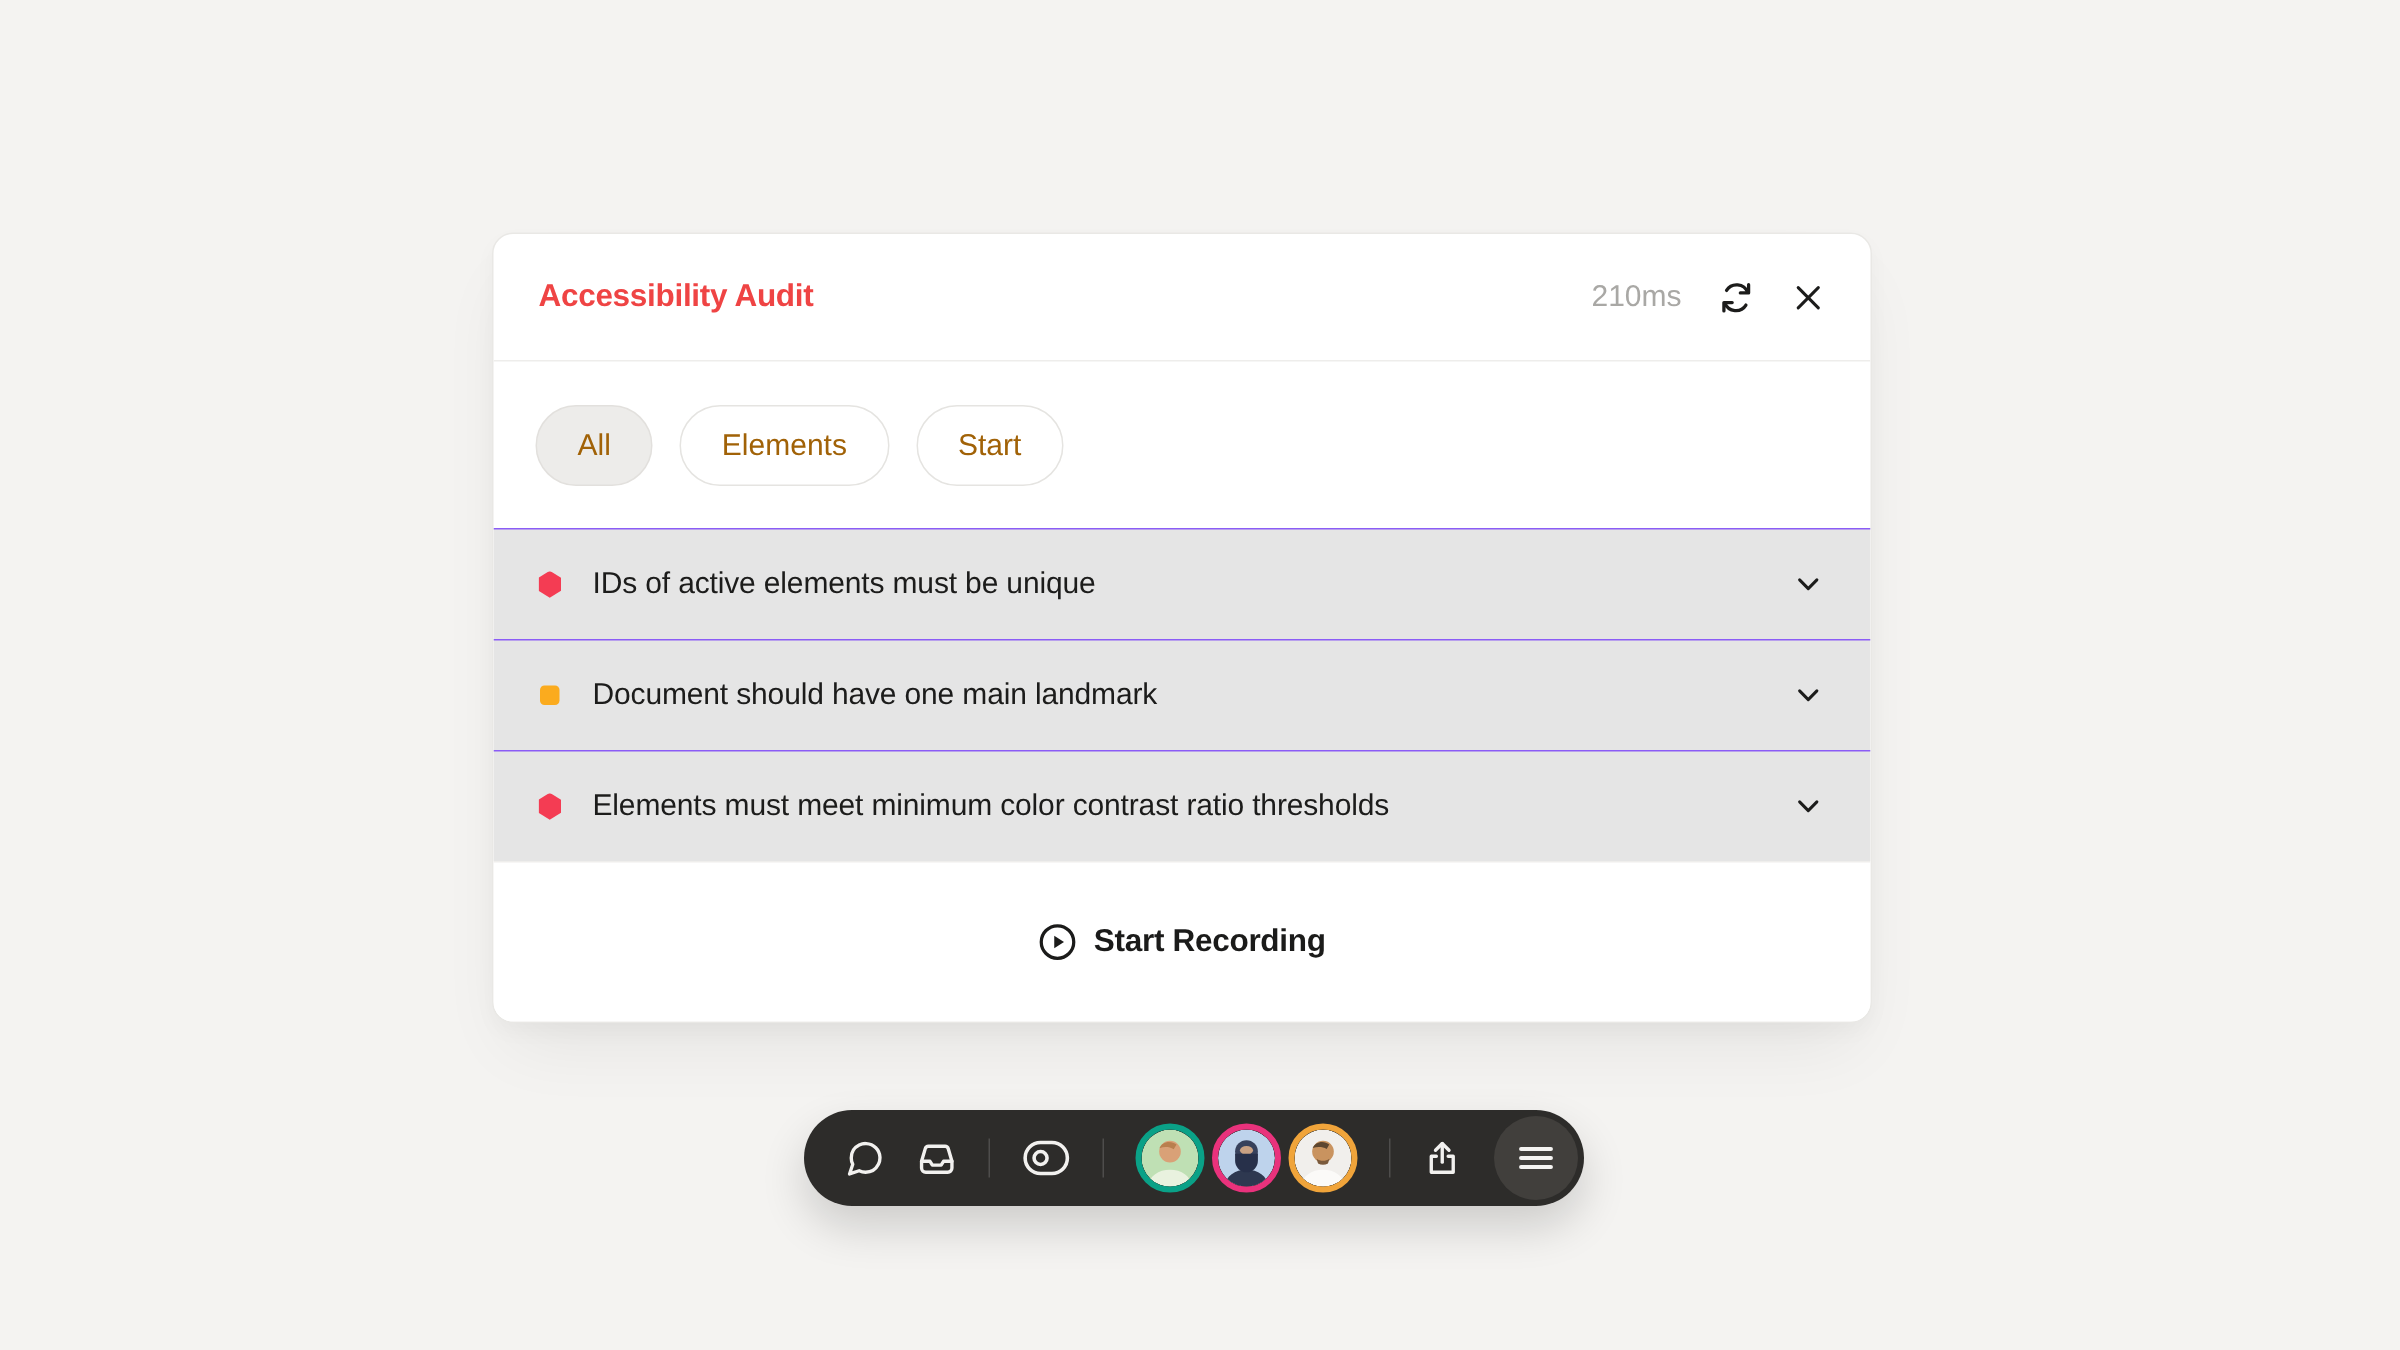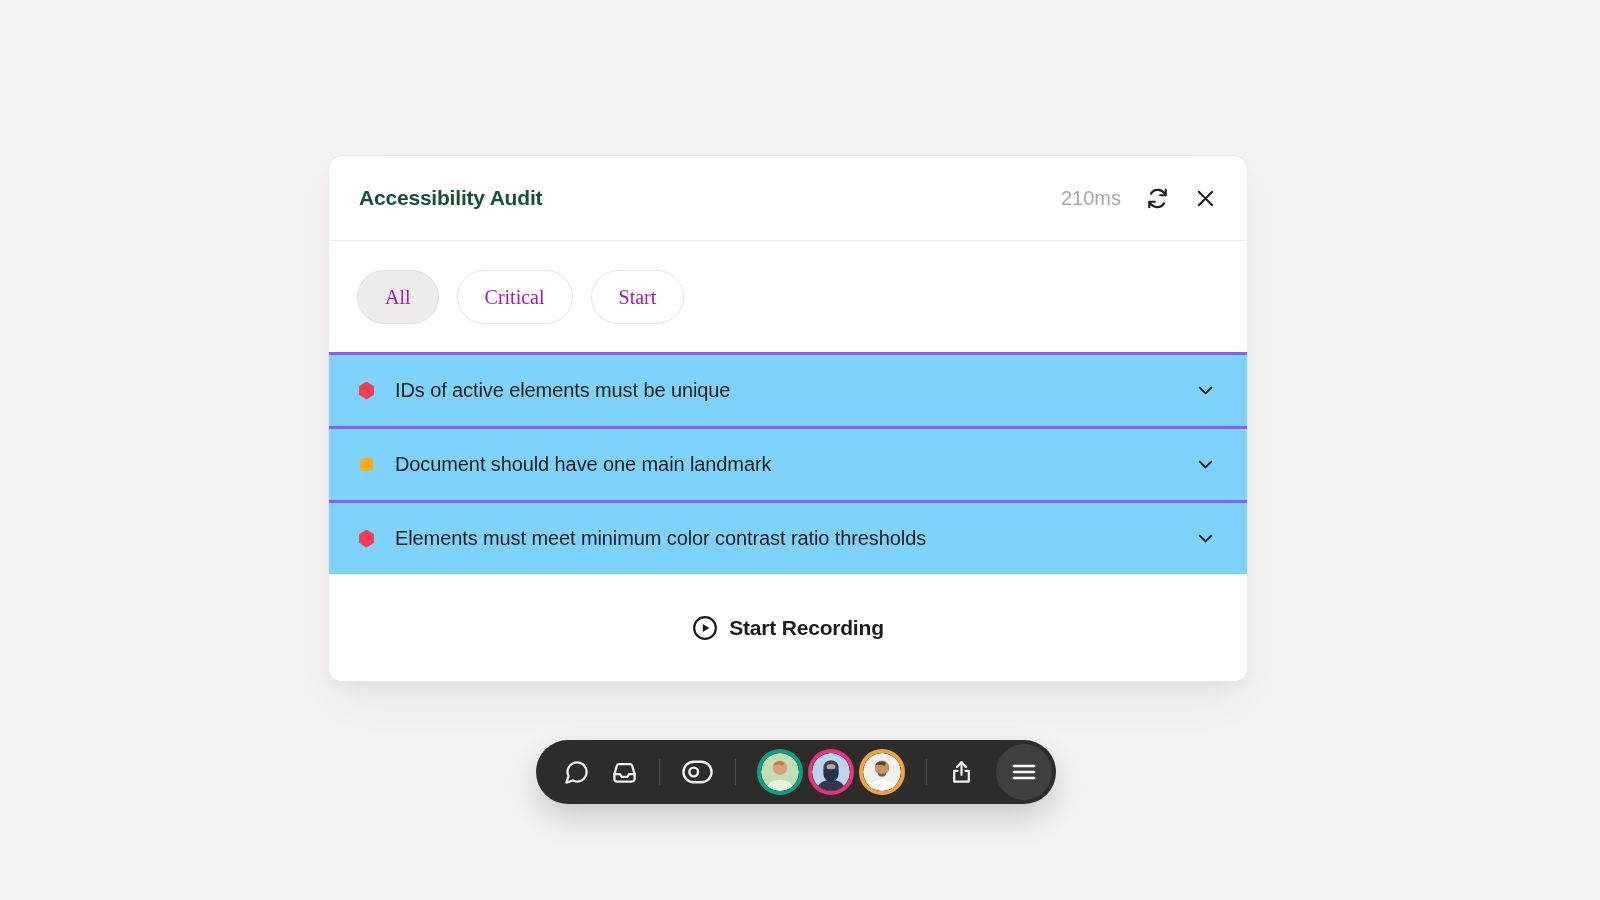--- a/index.html
+++ b/index.html
@@ -18,41 +18,41 @@
     border:1px solid #e9e8e5;
     border-radius:14px;
     box-shadow:0 24px 48px -12px rgba(0,0,0,.07), 0 6px 14px rgba(0,0,0,.03);
     overflow:hidden;
   }
   .panel-header {
     height:85px; padding:0 30px;
     display:flex; align-items:center;
     border-bottom:1px solid #eeedeb;
   }
-  .panel-title { font-size:21px; font-weight:700; letter-spacing:-.2px; color:#14532d; }
+  .panel-title { font-size:21px; font-weight:700; letter-spacing:-.2px; color:#ef4444; }
   .header-right { margin-left:auto; display:flex; align-items:center; gap:24px;text-align:center; }
   .timing { font-size:20px; color:#a9a8a5; }
   .icon-btn { background:none; border:none; cursor:pointer; display:flex; align-items:center; justify-content:center; padding:0; }
   .icon-btn svg { display:block; }
 
   .filters { padding:29px 28px 28px 28px; display:flex; gap:18px; }
   .pill {
     height:54px; padding:0 27px;
     display:flex; align-items:center;
     border:1px solid #e5e4e1; border-radius:27px;
-    background:#ffffff; font-size:20px; color:#a21caf;
-    font-family:Liberation Serif, serif; cursor:pointer; white-space:nowrap;
+    background:#ffffff; font-size:20px; color:#a16207;
+    font-family:Liberation Sans, sans-serif; cursor:pointer; white-space:nowrap;
   }
   .pill-active { background:#edecea; border-color:#e2e0dd; }
 
   .issue-row {
     height:74px; padding:0 30px;
     display:flex; align-items:center;
-    border-top:3px solid #8b5cf6;
-    cursor:pointer; background:#7dd3fc;
+    border-top:1px solid #8b5cf6;
+    cursor:pointer; background:#e5e5e5;
   }
   .sev-icon { flex:none; margin-right:21px; }
   .sev-icon[data-severity="critical"] {
     width:15px; height:18px; background:#f43c53;
     clip-path:polygon(50% 0, 100% 26%, 100% 74%, 50% 100%, 0 74%, 0 26%);
   }
   .sev-icon[data-severity="moderate"] {
     width:13px; height:13px; background:#fbab1e; border-radius:3px; margin-left:1px; margin-right:22px;
   }
   .issue-label { font-size:20px; color:#1c1c1b; letter-spacing:-.1px; }
@@ -118,21 +118,21 @@
             <line x1="5" y1="5" x2="19" y2="19"></line>
               <line x1="19" y1="5" x2="5" y2="19"></line>
           </svg>
         </span>
       </button>
     </div>
   </header>
 
   <div class="filters">
     <button class="pill pill-active">All</button>
-    <button class="pill">Critical</button>
+    <button class="pill">Elements</button>
     <button class="pill">Start</button>
   </div>
 
   <div>
     <div class="issue-row">
       <span class="sev-icon" data-severity="critical"></span>
       <span class="issue-label">IDs of active elements must be unique</span>
       <span class="chevron">
         <svg width="23" height="23" viewBox="0 0 24 24" fill="none" stroke="#1c1c1b" stroke-width="2.1" stroke-linecap="round" stroke-linejoin="round">
           <polyline points="6 9 12 15 18 9"></polyline>

